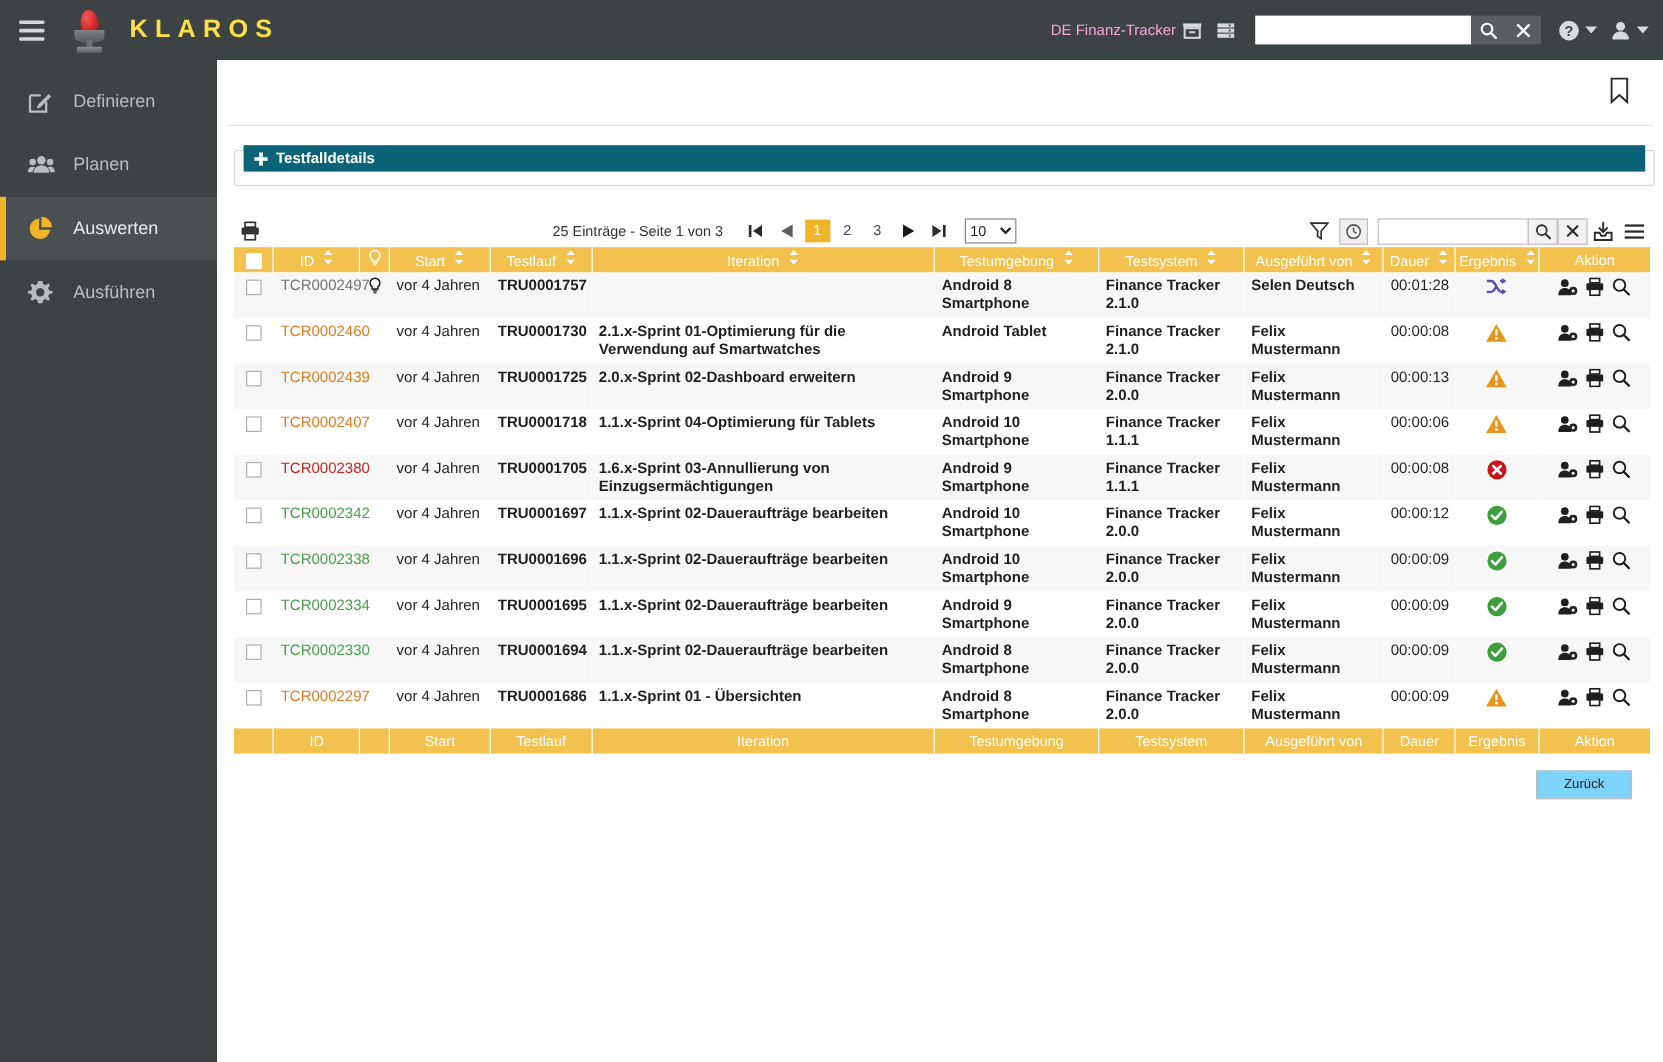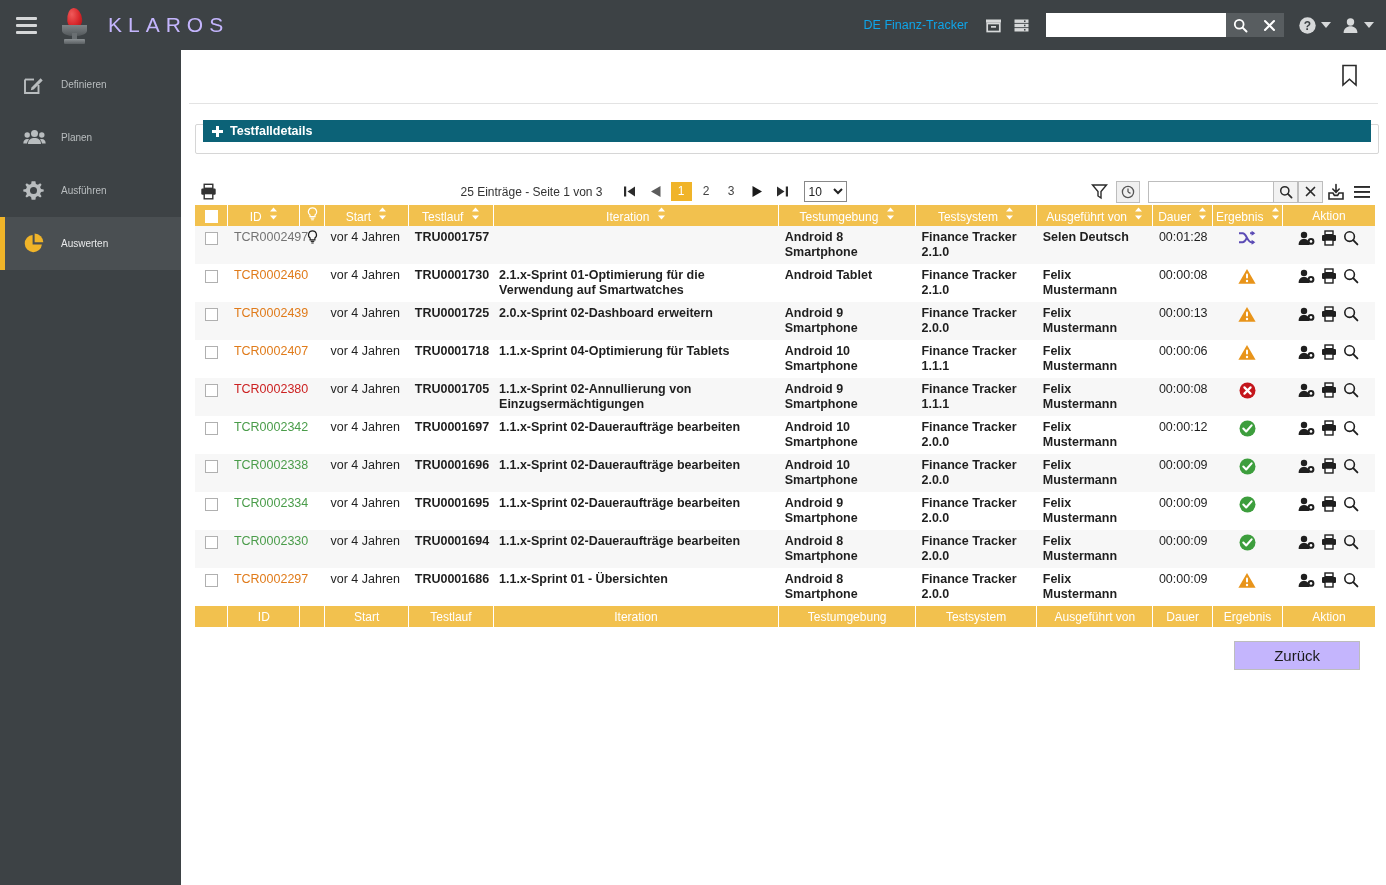--- a/index.html
+++ b/index.html
@@ -52,30 +52,30 @@
     background: #6a6f72;
   }
   .logo-base {
     position: absolute; left: 10px; top: 34px;
     width: 21px; height: 5px;
     background: linear-gradient(180deg, #8b9093 0%, #5a5f62 100%);
     border-radius: 1px;
   }
   .brand { display: flex; align-items: baseline; }
   .brand-strong {
-    color: #c4b5fd; font-size: 21px; letter-spacing: 6px; font-weight: 400;
+    color: #fde047; font-size: 21px; letter-spacing: 6px; font-weight: 700;
   }
   .brand-light {
     color: #9a9fa2; font-size: 21px; letter-spacing: 5px; margin-left: 12px; font-weight: 400;
   }
   .topbar-right {
     margin-left: auto; display: flex; align-items: center; padding-right: 12px;
   }
   .project-name {
-    color: #0ea5e9; font-size: 12.5px; margin-right: 12px; white-space: nowrap; text-align: right;
+    color: #f9a8d4; font-size: 12.5px; margin-right: 0; white-space: nowrap; text-align: right;
   }
   .ticon {
     width: 26px; height: 30px; display: flex; align-items: center;
     justify-content: center; cursor: pointer; margin-right: 2px;
   }
   .ticon svg { display: block; }
   .search-wrap { display: flex; align-items: stretch; height: 24px; margin: 0 4px 0 10px; }
   .search-input {
     width: 180px; height: 24px; border: none; background: #ffffff;
     font-family: "Liberation Sans", sans-serif; font-size: 12px;
@@ -100,21 +100,21 @@
   .sidebar {
     position: absolute; top: 50px; left: 0;
     width: 181px; height: 835px;
     background: #3d4245;
     padding-top: 8px;
   }
   .nav-item {
     height: 53px; display: flex; align-items: center;
     padding-left: 18px; cursor: pointer;
     border-left: 5px solid transparent;
-    color: #b9bdbf; font-size: 10px;
+    color: #b9bdbf; font-size: 15px;
   }
   .nav-item .nav-icon {
     width: 34px; display: flex; align-items: center; justify-content: flex-start;
   }
   .nav-item.active {
     background: #4a4f52; border-left-color: #f0b429; color: #e9eaeb;
   }
   .nav-label { margin-left: 4px; }
 
   
@@ -241,23 +241,23 @@
   .dark-txt  { color: #1a1a1a; }
   .c-center { text-align: center; }
   .c-left { text-align: left; }
   .actions { text-align: center; white-space: nowrap; }
   .act-ico { display: inline-block; margin: 0 3px; cursor: pointer; vertical-align: middle; }
 
   .res-ico { display: inline-block; vertical-align: middle; }
 
   .back-row { display: flex; justify-content: flex-end; margin: 14px 15px 0 0; }
   .btn-back {
-    background: #c4b5fd; border: 1px solid #bdbdbd;
-    font-size: 15px; font-family: "Liberation Sans", sans-serif;
-    padding: 5px 39px; cursor: pointer; color: #1a1a1a;
+    background: #7dd3fc; border: 1px solid #bdbdbd;
+    font-size: 11px; font-family: "Liberation Sans", sans-serif;
+    padding: 5px 22px; cursor: pointer; color: #1a1a1a;
   }
 </style>
 </head>
 <body>
 
 <div class="topbar">
   <div class="hamburger">
     <span></span>
       <span></span>
       <span></span>
@@ -342,38 +342,38 @@
         <circle cx="4.2" cy="8" r="2.7" fill="#b9bdbf"></circle>
         <circle cx="18.8" cy="8" r="2.7" fill="#b9bdbf"></circle>
         <path d="M5 17 C5 12.8 8 11 11.5 11 C15 11 18 12.8 18 17 Z" fill="#b9bdbf"></path>
         <path d="M0.3 16.6 C0.3 13.5 2 12 4.2 12 C5 12 5.8 12.2 6.4 12.6 C5 13.7 4.2 15 4.1 16.6 Z" fill="#b9bdbf"></path>
         <path d="M22.7 16.6 C22.7 13.5 21 12 18.8 12 C18 12 17.2 12.2 16.6 12.6 C18 13.7 18.8 15 18.9 16.6 Z" fill="#b9bdbf"></path>
       </svg>
     </span>
     <span class="nav-label">Planen</span>
   </div>
 
+  <div class="nav-item active">
+    <span class="nav-icon">
+      <svg width="21" height="21" viewBox="0 0 21 21">
+        <path d="M9.6 2 A8.6 8.6 0 1 0 18.9 11.4 L9.6 11.4 Z" fill="#f0b429"></path>
+        <path d="M11.6 0.6 L11.6 9.3 L20.3 9.3 A8.7 8.7 0 0 0 11.6 0.6 Z" fill="#f0b429"></path>
+      </svg>
+    </span>
+    <span class="nav-label">Auswerten</span>
+  </div>
+
   <div class="nav-item">
     <span class="nav-icon">
       <svg width="21" height="21" viewBox="0 0 21 21">
         <path d="M10.5 1.2 L12.4 1.2 L12.9 3.9 L14.9 4.8 L17.2 3.3 L18.6 4.7 L17.1 7 L18 9 L20.7 9.5 L20.7 11.4 L18 11.9 L17.1 13.9 L18.6 16.2 L17.2 17.6 L14.9 16.1 L12.9 17 L12.4 19.7 L10.5 19.7 L8.6 19.7 L8.1 17 L6.1 16.1 L3.8 17.6 L2.4 16.2 L3.9 13.9 L3 11.9 L0.3 11.4 L0.3 9.5 L3 9 L3.9 7 L2.4 4.7 L3.8 3.3 L6.1 4.8 L8.1 3.9 L8.6 1.2 Z" fill="#b9bdbf"></path>
         <circle cx="10.5" cy="10.5" r="3.5" fill="#3d4245"></circle>
       </svg>
     </span>
     <span class="nav-label">Ausführen</span>
-  </div>
-
-  <div class="nav-item active">
-    <span class="nav-icon">
-      <svg width="21" height="21" viewBox="0 0 21 21">
-        <path d="M9.6 2 A8.6 8.6 0 1 0 18.9 11.4 L9.6 11.4 Z" fill="#f0b429"></path>
-        <path d="M11.6 0.6 L11.6 9.3 L20.3 9.3 A8.7 8.7 0 0 0 11.6 0.6 Z" fill="#f0b429"></path>
-      </svg>
-    </span>
-    <span class="nav-label">Auswerten</span>
   </div>
 
 </div>
 
 <div class="content">
 
   <div class="page-head">
     <div class="bookmark-icon">
       <svg width="17" height="23" viewBox="0 0 17 23">
         <path d="M2 1.5 L15 1.5 L15 21 L8.5 15.2 L2 21 Z" fill="none" stroke="#2b2b2b" stroke-width="1.6"></path>
@@ -718,21 +718,21 @@
                   <circle cx="6.6" cy="6.6" r="4.8" fill="none" stroke="#1f1f1f" stroke-width="1.6"></circle>
                   <line x1="10.2" y1="10.2" x2="14.4" y2="14.4" stroke="#1f1f1f" stroke-width="1.9" stroke-linecap="round"></line>
                 </svg></span></td>
           </tr>
           <tr class="even">
             <td class="cell-check"><span class="row-check"></span></td>
             <td class="c-left"><span class="id-link id-red">TCR0002380</span></td>
             <td class="c-center"></td>
             <td class="c-left dark-txt">vor 4 Jahren</td>
             <td class="c-left blue-txt">TRU0001705</td>
-            <td class="c-left blue-txt">1.1.x-Sprint 02-Annullierung von Einzugsermächtigungen</td>
+            <td class="c-left blue-txt">1.6.x-Sprint 03-Annullierung von Einzugsermächtigungen</td>
             <td class="c-left blue-txt">Android 9 Smartphone</td>
             <td class="c-left blue-txt">Finance Tracker 1.1.1</td>
             <td class="c-left blue-txt">Felix Mustermann</td>
             <td class="c-left dark-txt">00:00:08</td>
             <td class="c-center"><span class="res-ico"><svg width="17" height="17" viewBox="0 0 17 17">
                   <circle cx="8.5" cy="8.5" r="8" fill="#c4161c"></circle>
                   <path d="M5.4 5.4 L11.6 11.6 M11.6 5.4 L5.4 11.6" stroke="#fff" stroke-width="2.2" stroke-linecap="round"></path>
                 </svg></span></td>
             <td class="actions"><span class="act-ico"><svg width="17" height="15" viewBox="0 0 17 15">
                   <circle cx="6" cy="4" r="3.2" fill="#1f1f1f"></circle>

